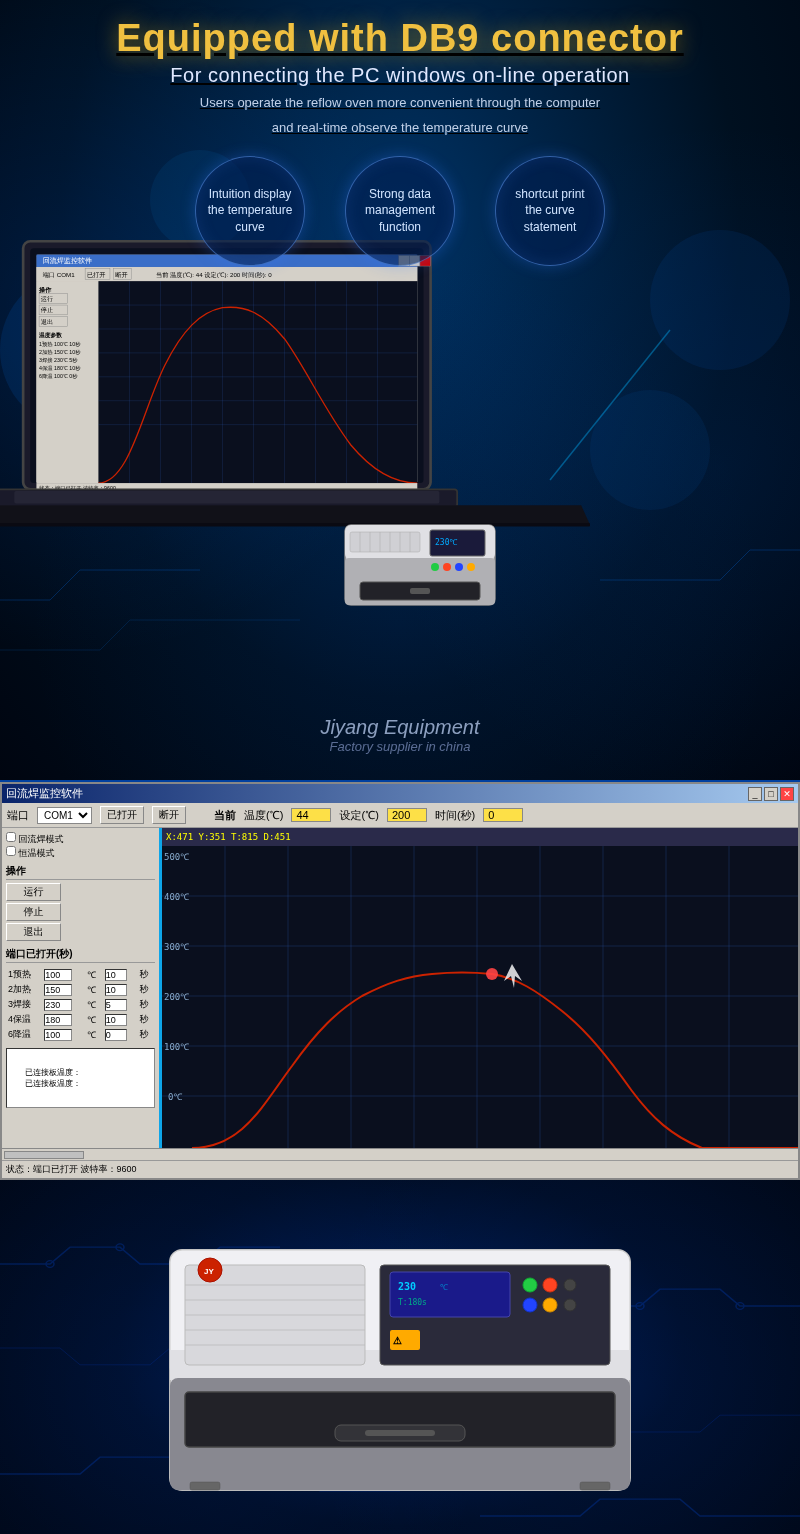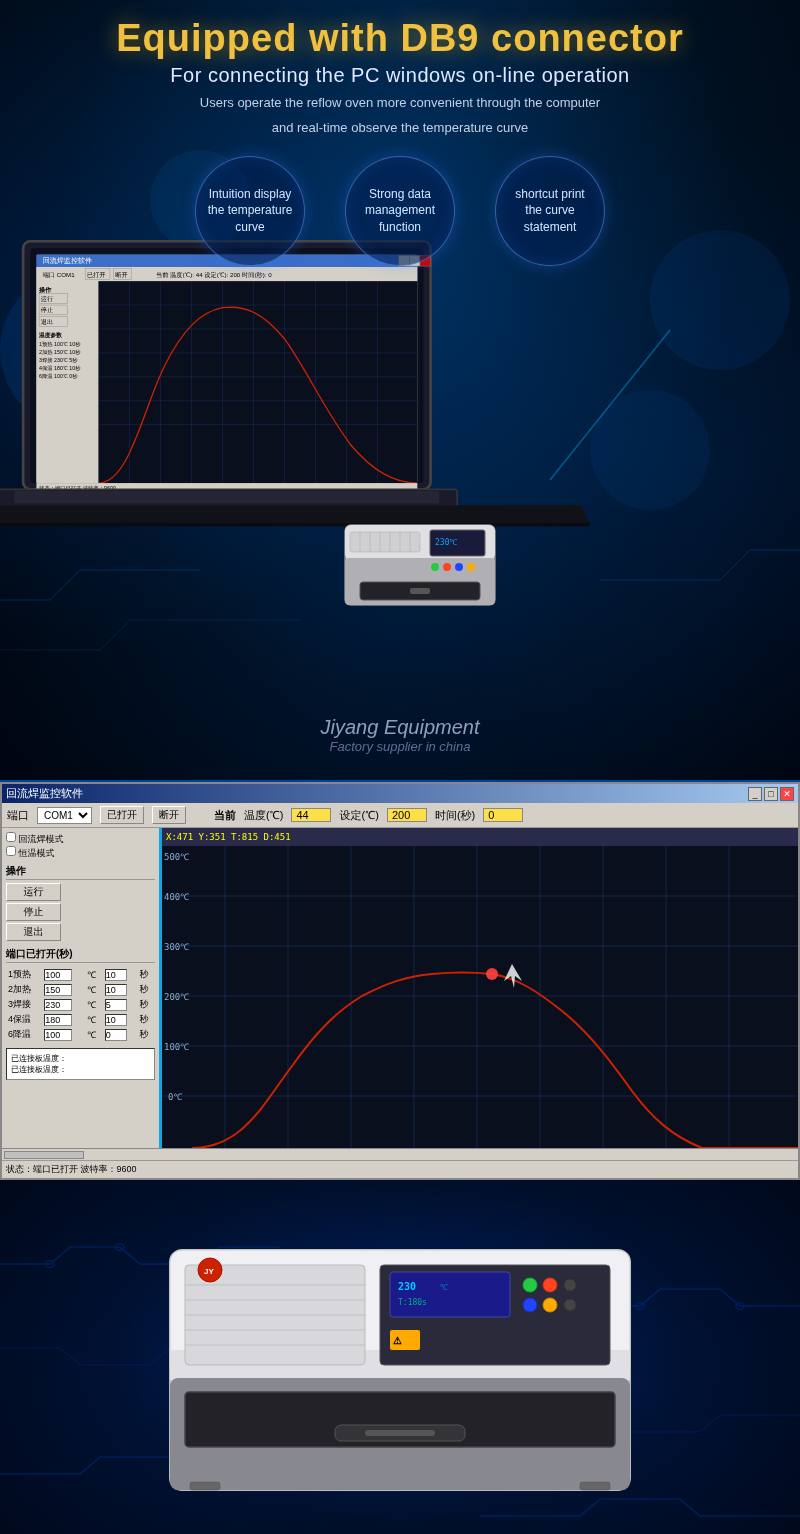--- a/index.html
+++ b/index.html
@@ -29,20 +29,21 @@
       background:
         radial-gradient(circle at 10% 40%, rgba(0,100,255,0.15) 0%, transparent 40%),
         radial-gradient(circle at 90% 60%, rgba(0,80,200,0.12) 0%, transparent 40%),
         radial-gradient(circle at 50% 80%, rgba(0,60,180,0.1) 0%, transparent 50%);
     }
 
     .hero-titles {
       position: relative;
       z-index: 10;
       padding-top: 18px;
+      text-decoration: underline;
     }
 
     .hero-title-main {
       font-size: 38px;
       font-weight: 900;
       color: #f0c040;
       text-shadow: 0 0 20px rgba(240,180,0,0.5);
       letter-spacing: 1px;
       line-height: 1.1;
     }
@@ -560,21 +561,21 @@
               <tr>
       <td>6降温</td>
       <td><input value="100" style="width: 28px; font-size: 9px; border: 1px inset rgb(136, 136, 136);"></td>
       <td>℃</td>
       <td><input value="0" style="width: 22px; font-size: 9px; border: 1px inset rgb(136, 136, 136);"></td>
       <td>秒</td>
     </tr>
             </tbody>
         </table>
 
-        <div style="margin-top:6px;font-size:8px;border:1px inset #888;padding:4px;background:white;color:#000;">
+        <div style="margin-top:6px;font-size:8px;border:1px inset #888;padding:18px;background:white;color:#000;">
           已连接板温度：<br>已连接板温度：
         </div>
       </div>
 
       <div class="sw-chart-area">
         <div class="sw-chart-header">X:471 Y:351 T:815 D:451</div>
         <div class="sw-chart-canvas">
           <svg width="100%" height="100%" viewBox="0 0 636 302" preserveAspectRatio="none">
 
             <rect width="636" height="302" fill="#0a0f1e"></rect>

